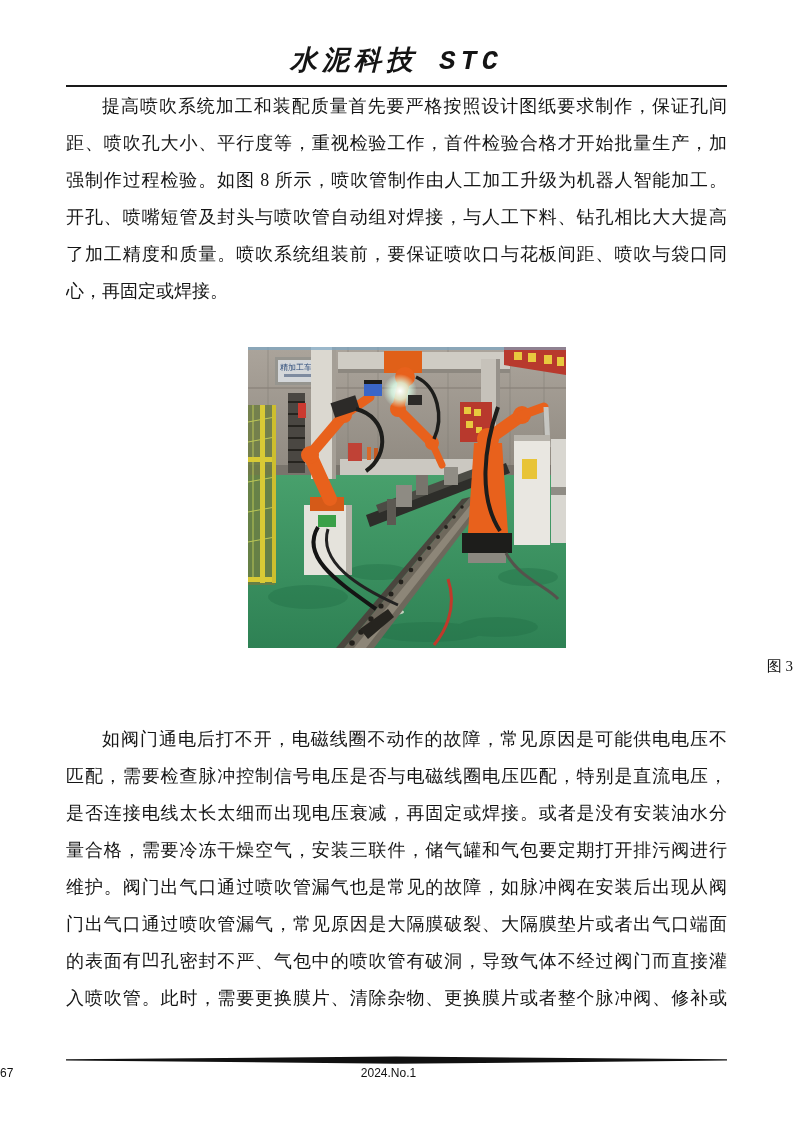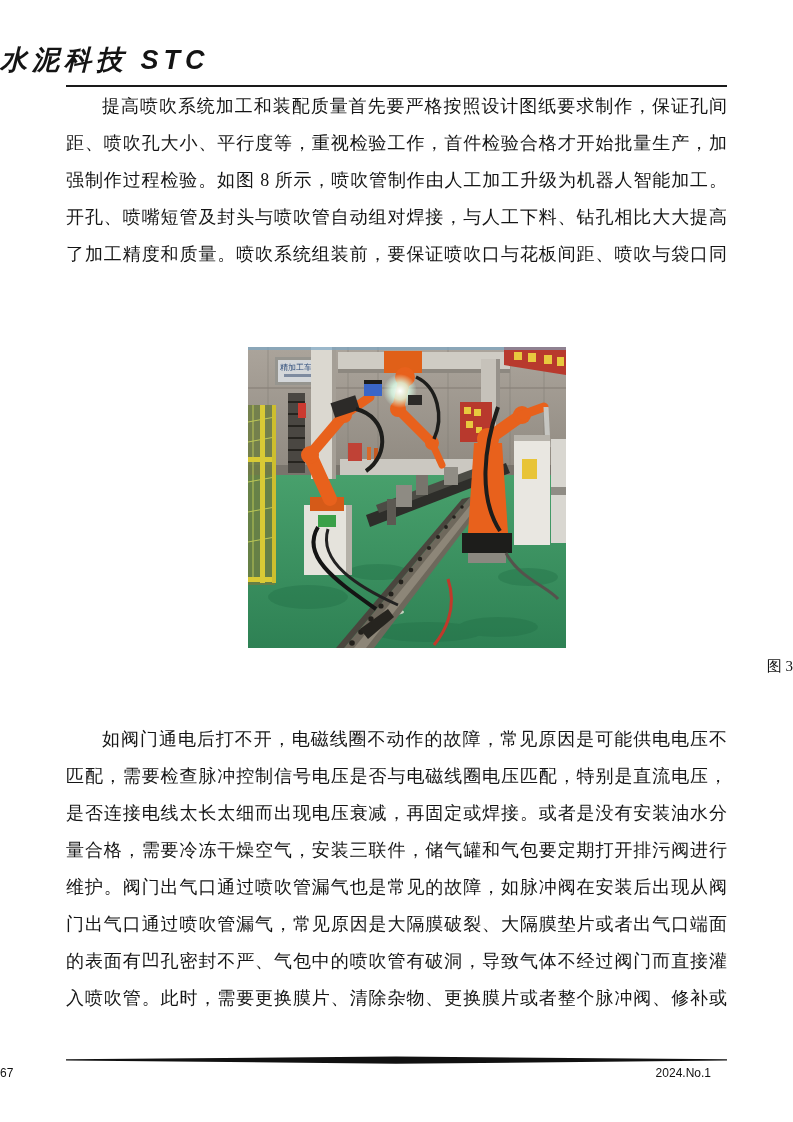--- a/index.html
+++ b/index.html
@@ -1,20 +1,20 @@
 <!DOCTYPE html>
 <html><head>
 <meta charset="utf-8">
 <style>
   html,body{margin:0;padding:0;background:#ffffff;}
   .page{position:relative;width:793px;height:1122px;background:#ffffff;margin:0 auto;
         font-family:"Liberation Serif",serif;color:#111;overflow:hidden;}
 
-  .journal-title{position:absolute;top:42px;left:0;width:793px;text-align:left;
-        font-family:Liberation Sans, sans-serif;font-size:27px;font-weight:bold;font-style:italic;
+  .journal-title{position:absolute;top:42px;left:0;width:793px;text-align:center;
+        font-family:Liberation Mono, monospace;font-size:27px;font-weight:bold;font-style:italic;
         letter-spacing:5px;color:#141414;}
   .header-rule{position:absolute;top:85px;left:66px;width:661px;height:2px;background:#1a1a1a;}
 
   .para{position:absolute;left:66px;width:661px;font-size:18px;line-height:37px;color:#151515;}
   .para1{top:88px;}
   .para2{top:721px;}
   .tline{height:37px;text-align:justify;text-align-last:justify;overflow:hidden;}
   .tline.first{text-indent:36px;}
   .tline.lastleft{text-align:left;text-align-last:left;}
 
@@ -22,37 +22,38 @@
   .figure-caption{position:absolute;top:657px;left:0;width:793px;text-align:right;
         font-size:15px;color:#141414;}
 
   .section-heading{position:absolute;top:683px;left:66px;width:661px;
         font-family:"Liberation Sans",sans-serif;font-size:19px;font-weight:bold;
         letter-spacing:0.5px;color:#0d0d0d;}
 
   .footer-rule{position:absolute;top:1056px;left:66px;width:661px;height:9px;}
   .footer-page{position:absolute;top:1066px;left:0;width:793px;text-align:left;
         font-family:"Liberation Sans",sans-serif;font-size:12px;color:#111;}
-  .footer-issue{position:absolute;top:1066px;left:66px;width:645px;text-align:right;
+  .footer-issue{position:absolute;top:1066px;left:66px;width:645px;text-align:center;
         font-family:"Liberation Sans",sans-serif;font-size:12px;color:#111;}
 </style>
 </head>
 <body>
 
 <div class="page">
 
   <div class="journal-title">水泥科技 STC</div>
   <div class="header-rule"></div>
 
   <div class="para para1">
       <div class="tline first">提高喷吹系统加工和装配质量首先要严格按照设计图纸要求制作，保证孔间</div>
       <div class="tline">距、喷吹孔大小、平行度等，重视检验工作，首件检验合格才开始批量生产，加</div>
       <div class="tline">强制作过程检验。如图 8 所示，喷吹管制作由人工加工升级为机器人智能加工。</div>
       <div class="tline">开孔、喷嘴短管及封头与喷吹管自动组对焊接，与人工下料、钻孔相比大大提高</div>
       <div class="tline">了加工精度和质量。喷吹系统组装前，要保证喷吹口与花板间距、喷吹与袋口同</div>
+      <div class="tline lastleft">心，再固定或焊接。</div>
     </div>
 
   <div class="figure-photo">
     <svg width="318" height="301" viewBox="0 0 318 301" xmlns="http://www.w3.org/2000/svg">
       <defs>
         <linearGradient id="wallg" x1="0" y1="0" x2="0" y2="1">
           <stop offset="0" stop-color="#aba49b"></stop>
             <stop offset="1" stop-color="#8f8980"></stop>
         </linearGradient>
         <linearGradient id="floorg" x1="0" y1="0" x2="0" y2="1">

